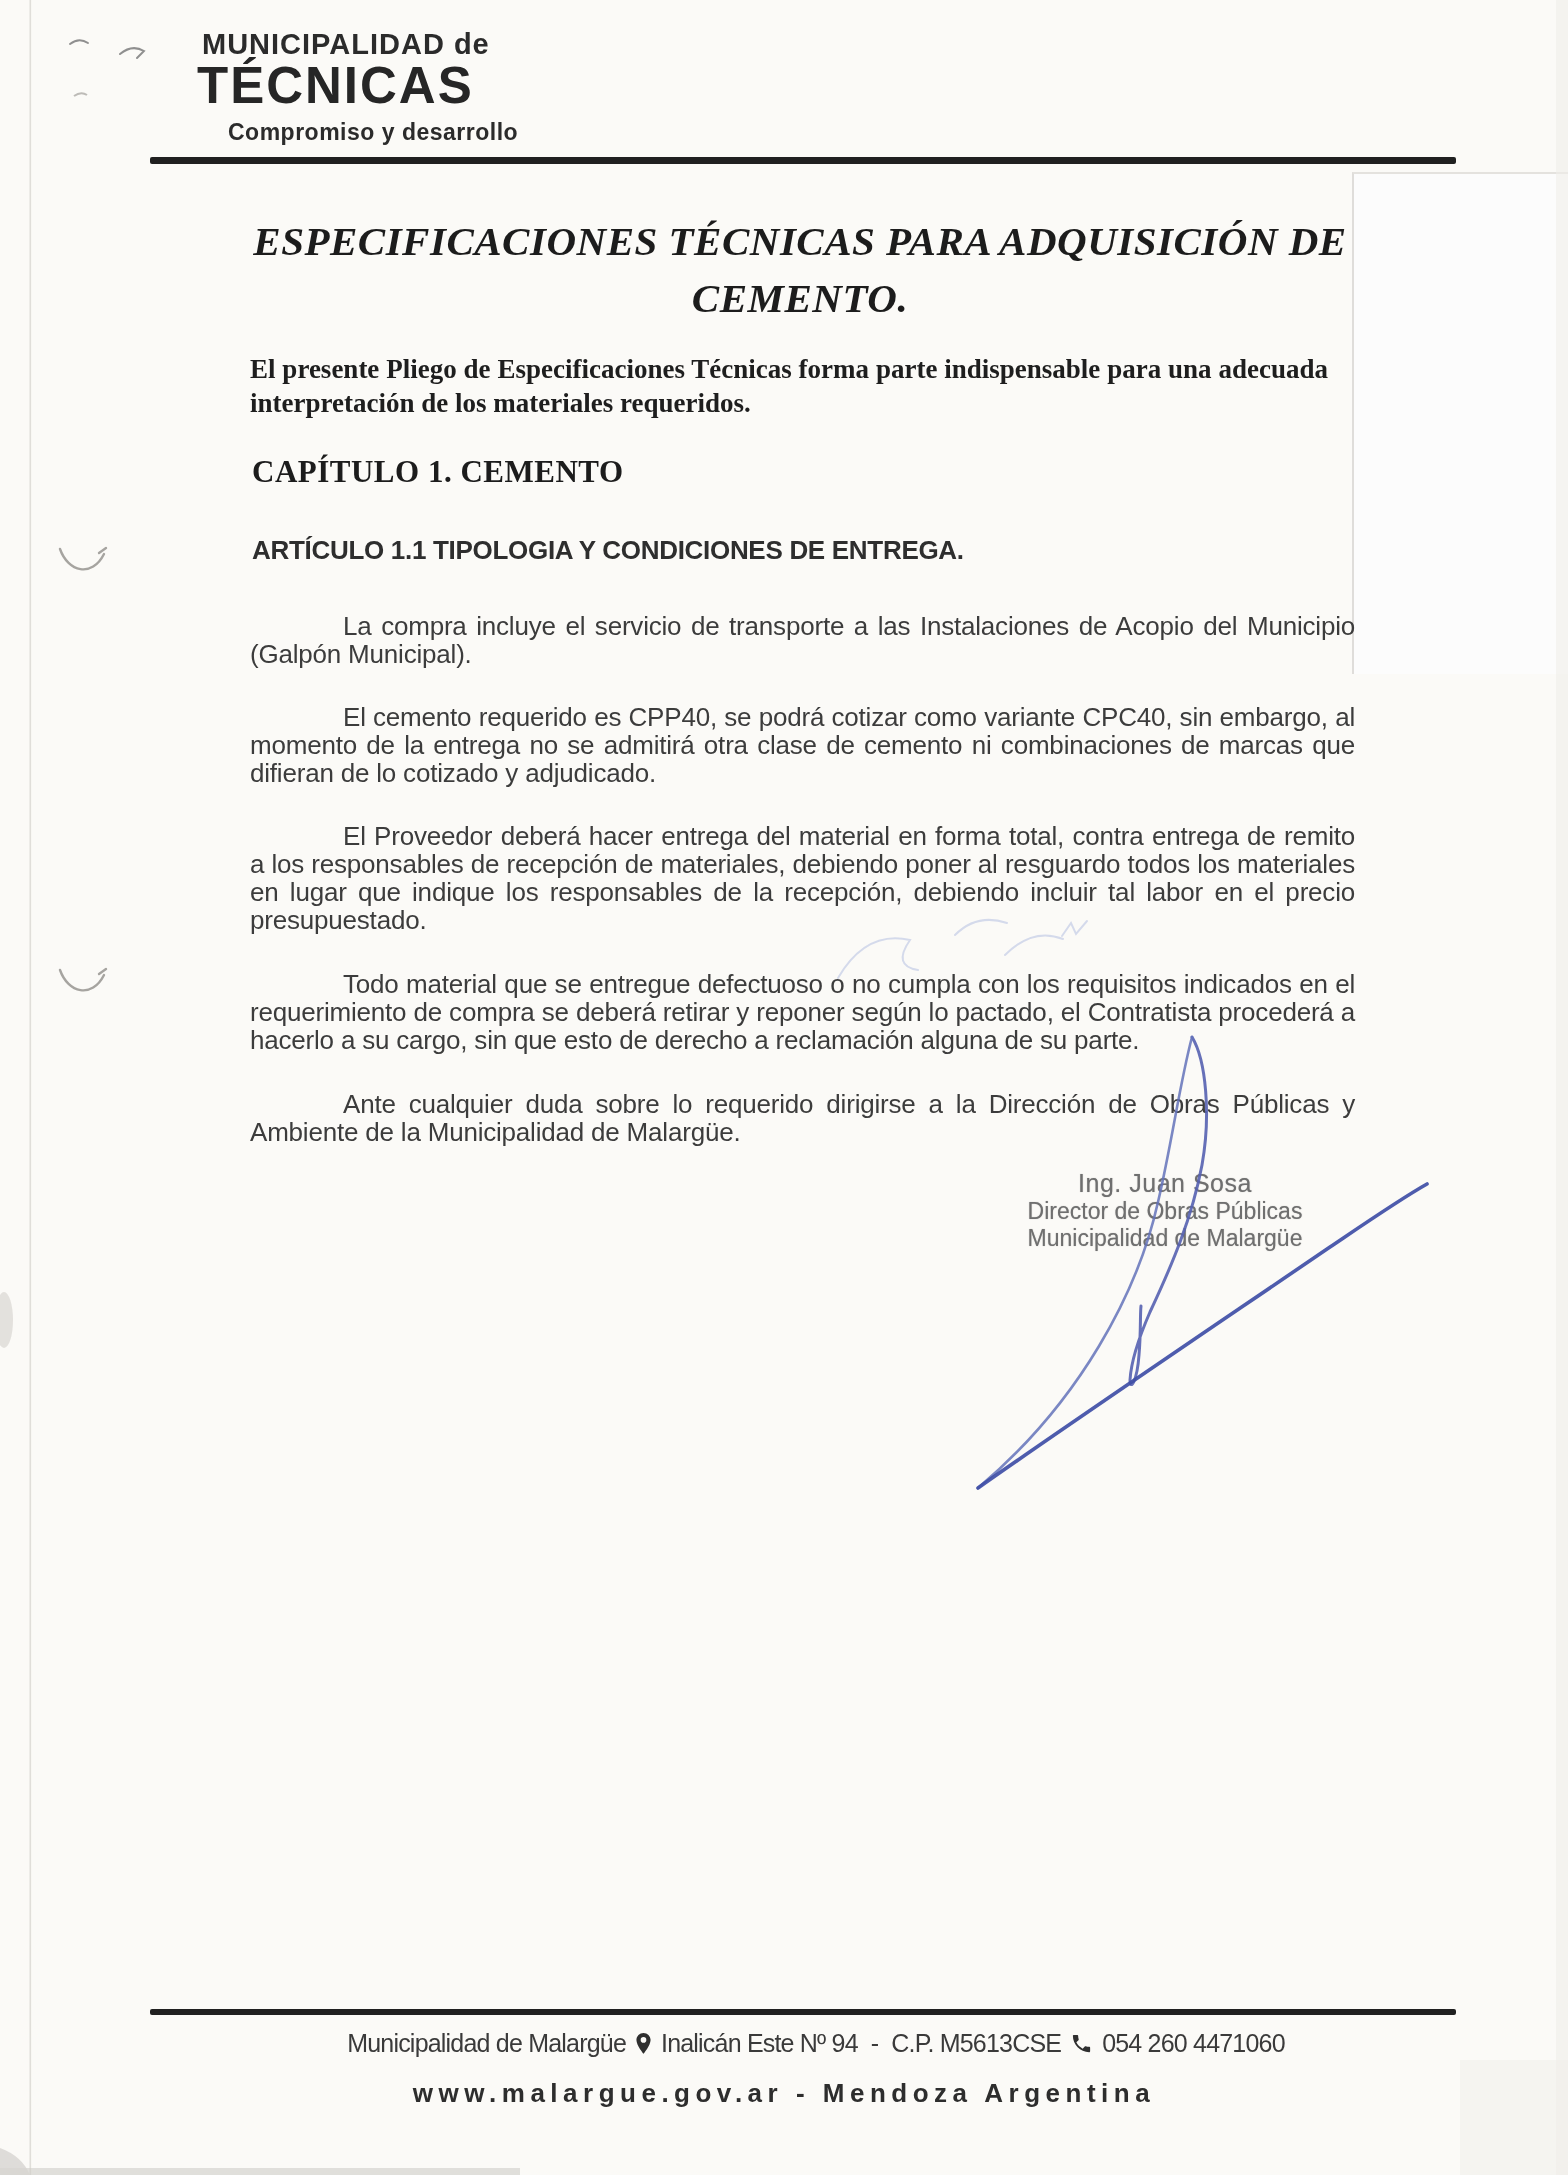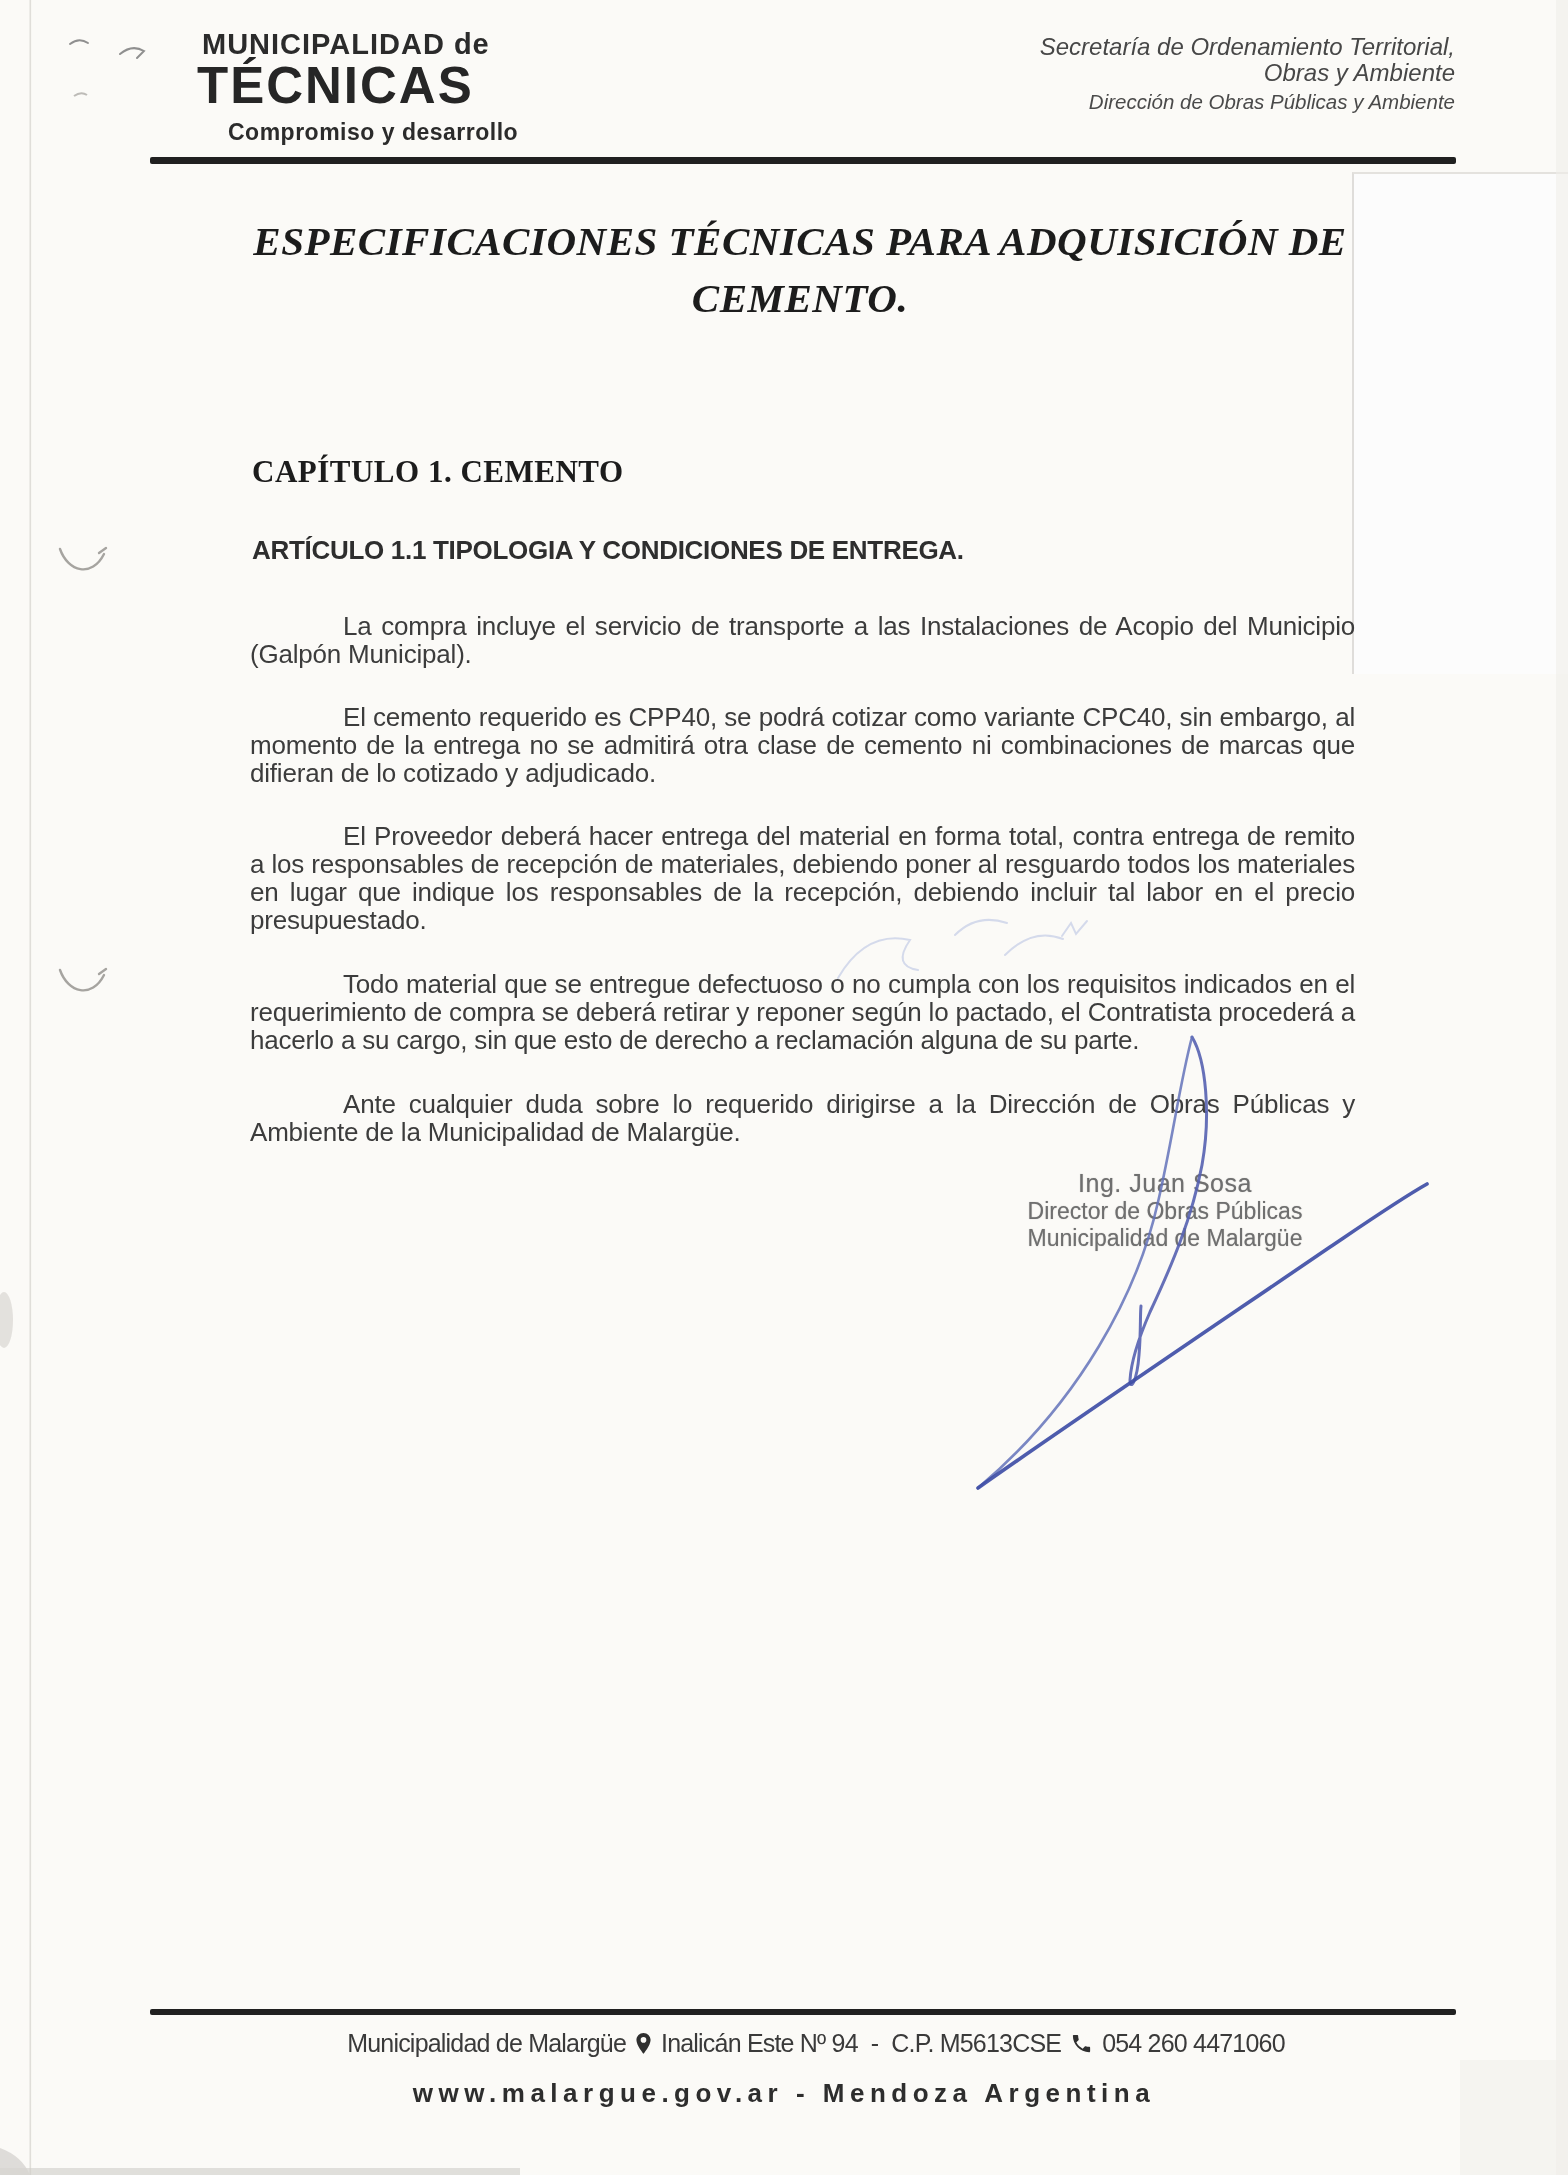--- a/index.html
+++ b/index.html
@@ -69,32 +69,28 @@
 <body>
 
 <div class="page">
 
   <div class="logo">
     <div class="logo-line1">MUNICIPALIDAD de</div>
     <div class="logo-line2">TÉCNICAS</div>
     <div class="logo-tagline">Compromiso y desarrollo</div>
   </div>
 
-  <div class="secretariat">
-    <div class="sec-l1">Secretaría de Ordenamiento Territorial,</div>
-    <div class="sec-l2">Obras y Ambiente</div>
-    <div class="sec-l3">Dirección de Obras Públicas y Ambiente</div>
-  </div>
 
   <div class="header-rule"></div>
   <div class="scan-box"></div>
 
   <h1 class="doc-title">ESPECIFICACIONES TÉCNICAS PARA ADQUISICIÓN DE
 CEMENTO.</h1>
 
+  <p class="intro">El presente Pliego de Especificaciones Técnicas forma parte indispensable para una adecuada interpretación de los materiales requeridos.</p>
 
   <h2 class="chapter">CAPÍTULO 1. CEMENTO</h2>
   <h3 class="article">ARTÍCULO 1.1 TIPOLOGIA Y CONDICIONES DE ENTREGA.</h3>
 
   <p class="para p1">La compra incluye el servicio de transporte a las Instalaciones de Acopio del Municipio (Galpón Municipal).</p>
   <p class="para p2">El cemento requerido es CPP40, se podrá cotizar como variante CPC40, sin embargo, al momento de la entrega no se admitirá otra clase de cemento ni combinaciones de marcas que difieran de lo cotizado y adjudicado.</p>
   <p class="para p3">El Proveedor deberá hacer entrega del material en forma total, contra entrega de remito a los responsables de recepción de materiales, debiendo poner al resguardo todos los materiales en lugar que indique los responsables de la recepción, debiendo incluir tal labor en el precio presupuestado.</p>
   <p class="para p4">Todo material que se entregue defectuoso o no cumpla con los requisitos indicados en el requerimiento de compra se deberá retirar y reponer según lo pactado, el Contratista procederá a hacerlo a su cargo, sin que esto de derecho a reclamación alguna de su parte.</p>
   <p class="para p5">Ante cualquier duda sobre lo requerido dirigirse a la Dirección de Obras Públicas y Ambiente de la Municipalidad de Malargüe.</p>
 

